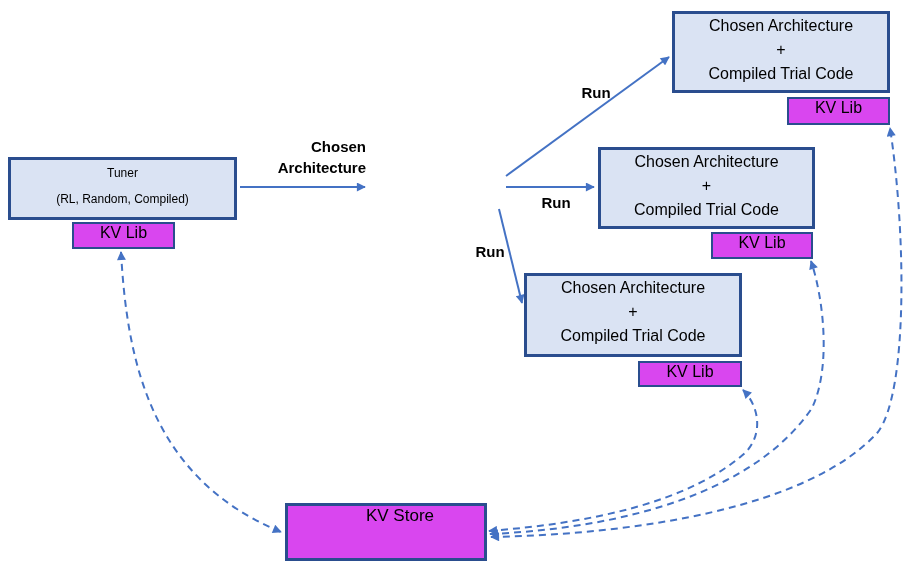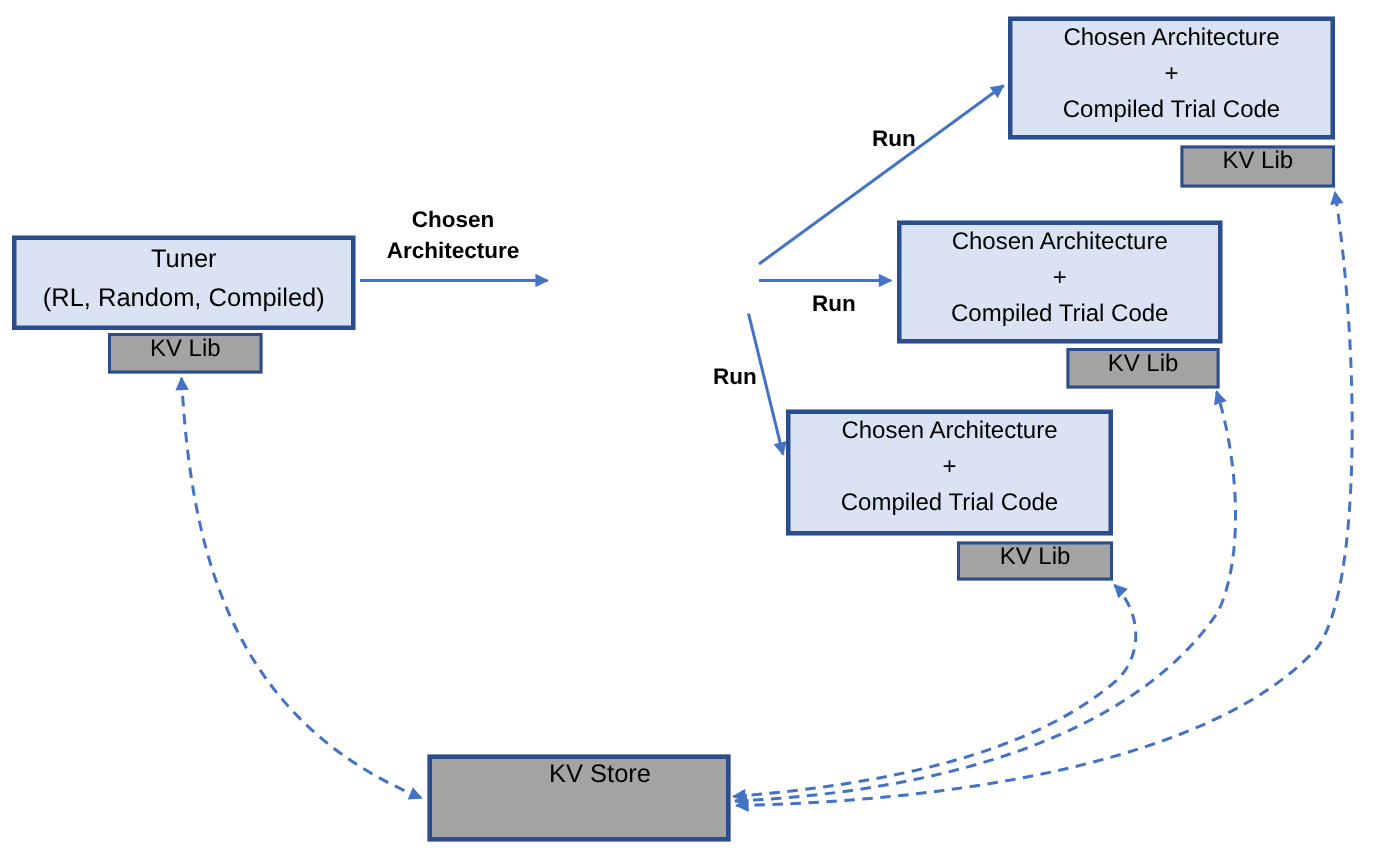--- a/index.html
+++ b/index.html
@@ -14,41 +14,41 @@
   #edges{position:absolute;left:0;top:0;width:917px;height:571px;}
   .node{
     position:absolute;
     box-sizing:border-box;
     display:flex;flex-direction:column;
     align-items:center;
     text-align:center;
     border:3px solid #2a4d8e;
   }
   .blue-node{background:#dae3f3;}
-  .peach-node{background:#a3a3a3;}
+  .peach-node{background:#d946ef;}
   .kvlib{border-width:2.5px;font-size:16px;}
-  .node-tuner{left:8px;top:157px;width:229px;height:63px;font-size:17px;line-height:26px;}
+  .node-tuner{left:8px;top:157px;width:229px;height:63px;font-size:12px;line-height:26px;}
   .node-tuner-kvlib{left:72px;top:222px;width:103px;height:27px;}
   .node-nni{left:368px;top:168px;width:137px;height:40px;font-size:17px;}
   .node-trial{width:218px;height:82px;font-size:16px;line-height:24px;}
   .node-trial-1{left:672px;top:11px;}
   .node-trial-2{left:598px;top:147px;width:217px;}
   .node-trial-3{left:524px;top:273px;height:84px;}
   .node-kvlib-1{left:787px;top:97px;width:103px;height:28px;}
   .node-kvlib-2{left:711px;top:232px;width:102px;height:27px;}
   .node-kvlib-3{left:638px;top:361px;width:104px;height:26px;}
   .node-kvstore{left:285px;top:503px;width:202px;height:58px;font-size:17px;padding-left:28px;}
   .edge-label{
     position:absolute;
     font-size:15px;line-height:21px;
     text-align:center;
     white-space:nowrap;
     font-weight:bold;
   }
-  .lbl-chosen-arch{left:238px;top:136px;width:128px;}
+  .lbl-chosen-arch{left:238px;top:136px;width:128px;text-align:right;}
   .lbl-run-1{left:578px;top:82px;width:36px;}
   .lbl-run-2{left:538px;top:192px;width:36px;}
   .lbl-run-3{left:472px;top:241px;width:36px;}
   .solid-edge{stroke:#4472c4;stroke-width:2;fill:none;}
   .dashed-edge{stroke:#4472c4;stroke-width:2;fill:none;stroke-dasharray:7 5;}
 </style>
 </head>
 <body>
 
 <div id="canvas">

